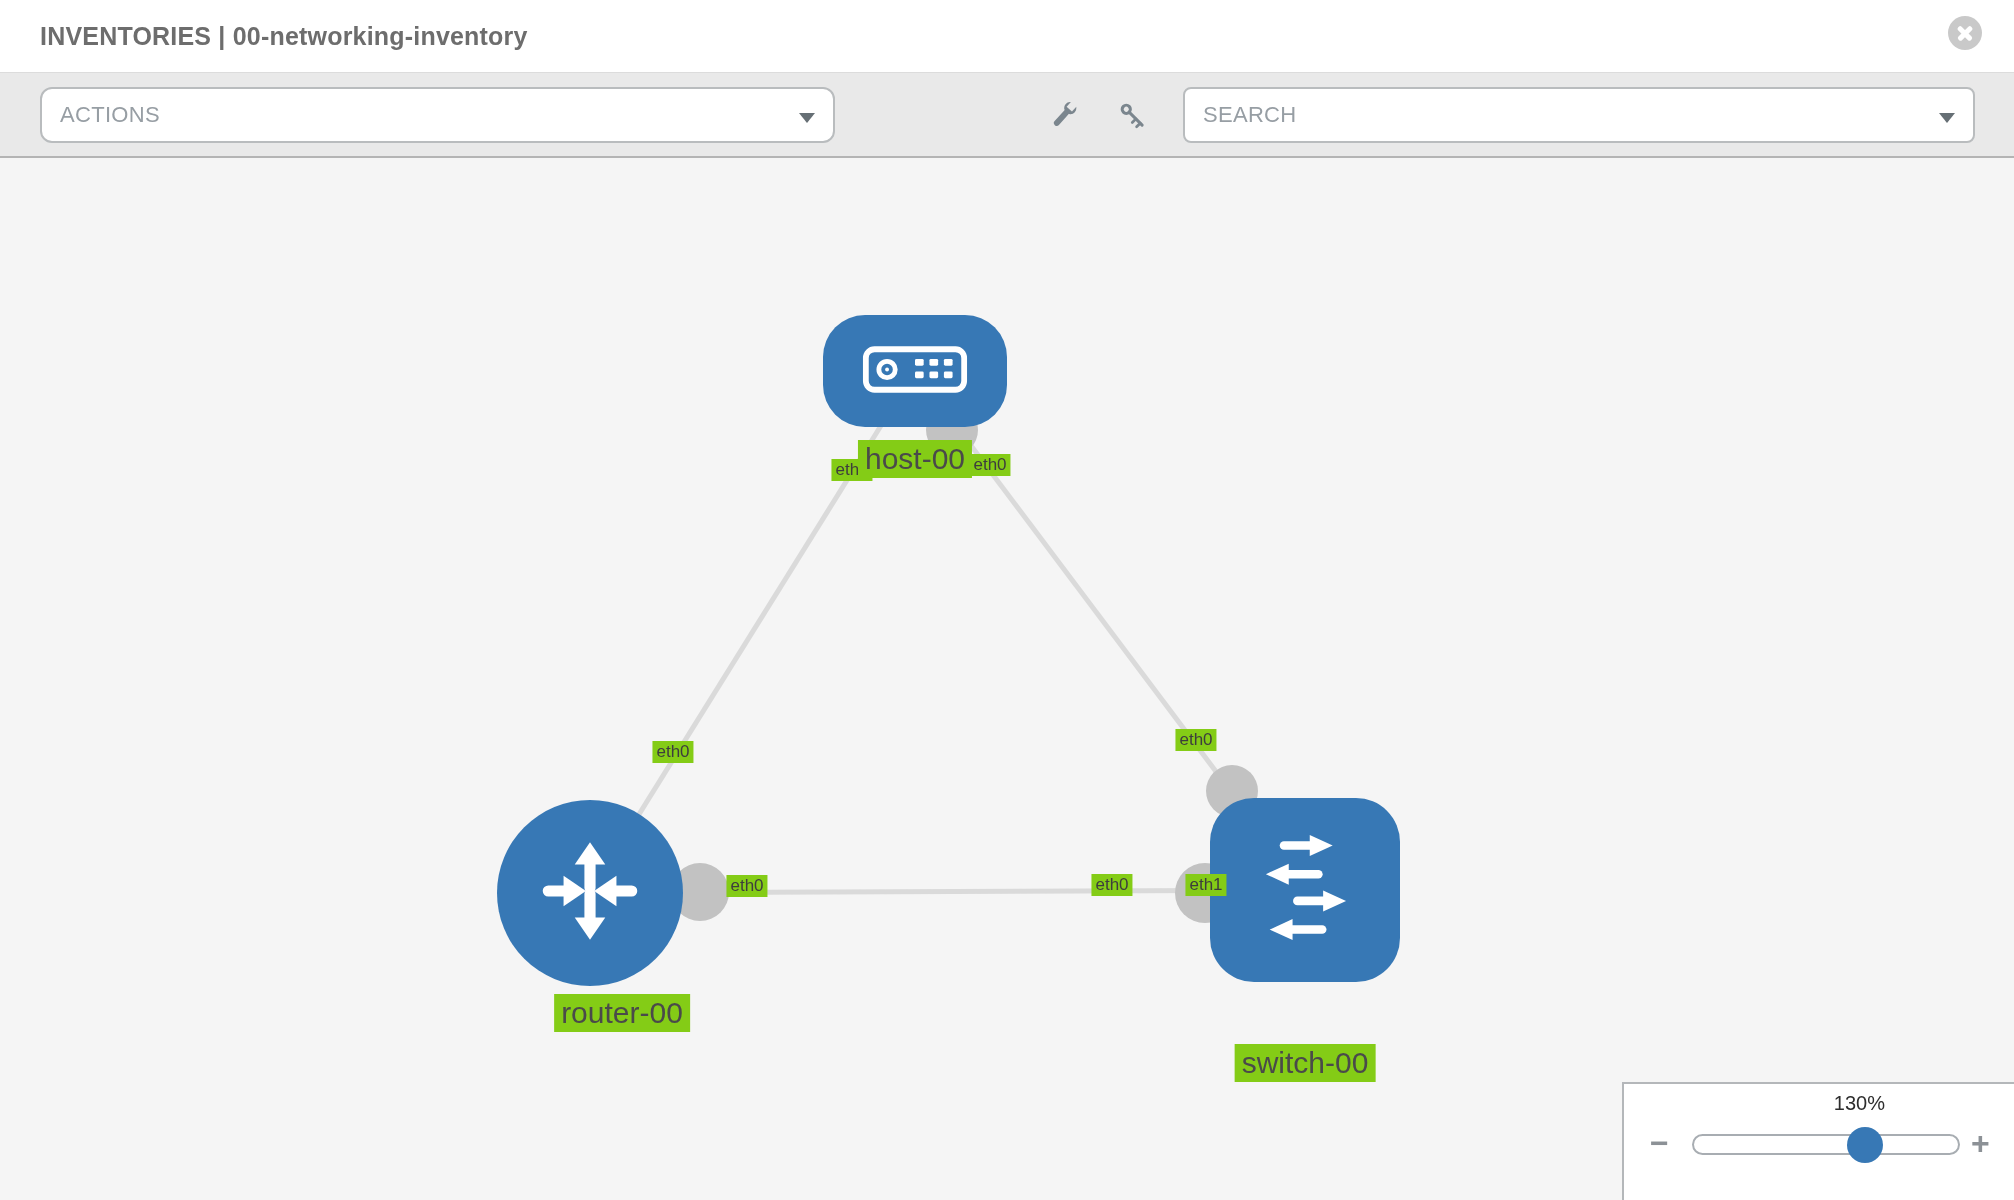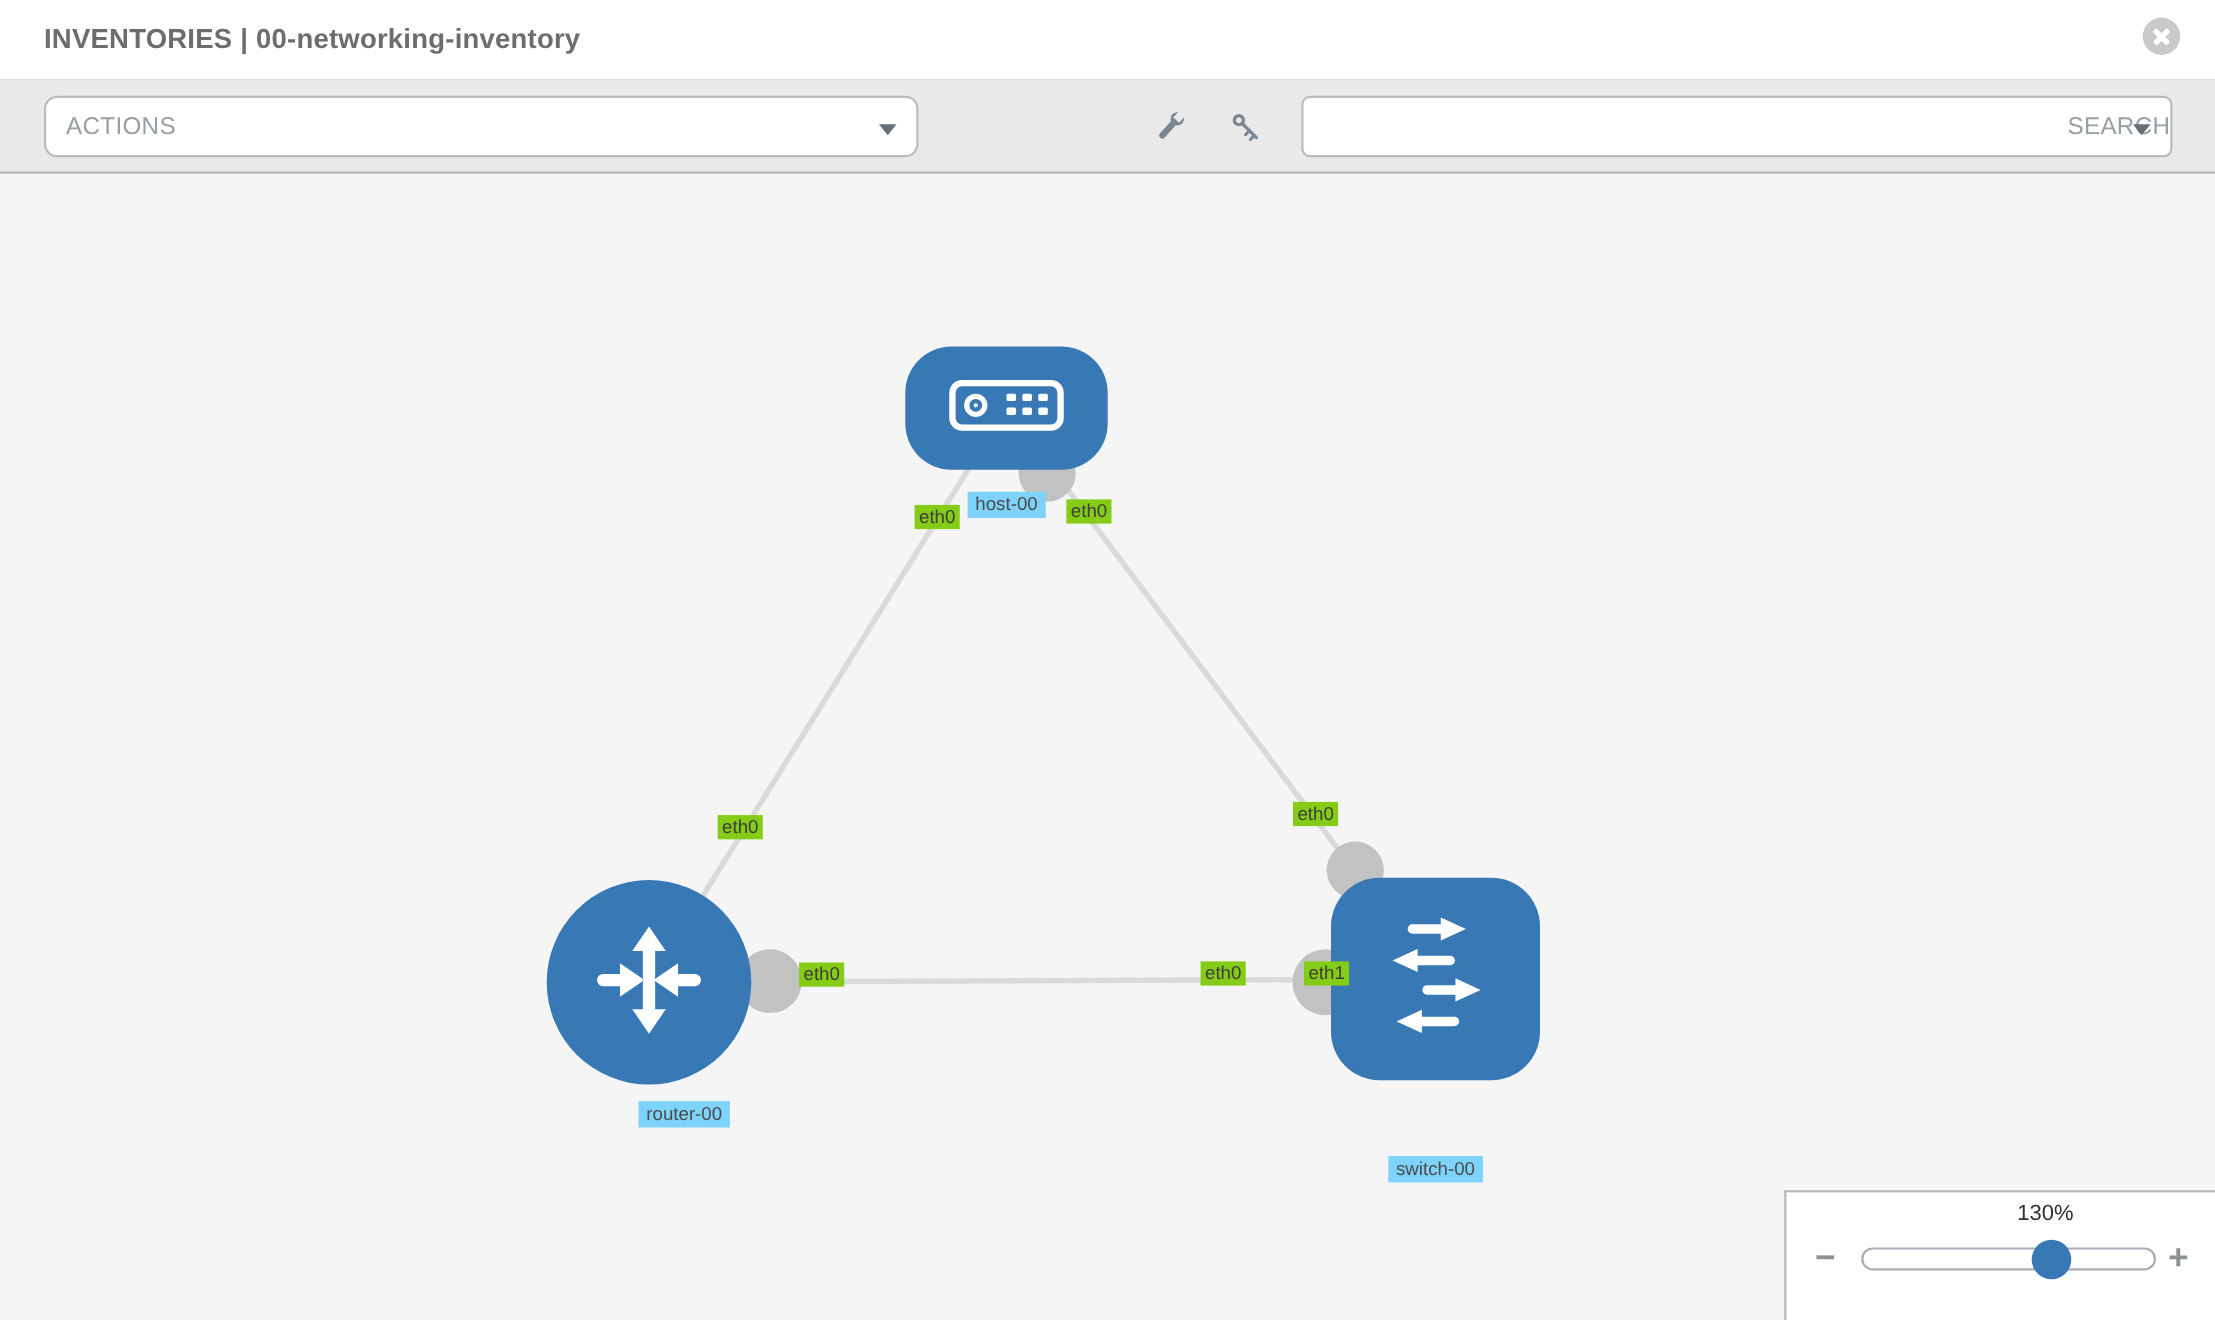--- a/index.html
+++ b/index.html
@@ -13,30 +13,30 @@
   #close-btn .bar{position:absolute;left:8px;top:15px;width:18px;height:4.5px;background:#fff;border-radius:2px;}
   #close-btn .bar.b1{transform:rotate(45deg);}
   #close-btn .bar.b2{transform:rotate(-45deg);}
 
   
   #toolbar{position:absolute;left:0;top:72px;width:2014px;height:86px;background:#e9e9e9;border-top:1px solid #dcdcdc;border-bottom:2px solid #b4b4b4;}
   .select{position:absolute;top:14px;height:56px;background:#fff;border:2px solid #b9bcbe;border-radius:8px;display:flex;align-items:center;cursor:pointer;}
   .select-text{margin-left:18px;font-size:22px;color:#979ea4;letter-spacing:.3px;}
   .caret{position:absolute;right:18px;top:24px;width:0;height:0;border-left:8px solid transparent;border-right:8px solid transparent;border-top:10px solid #666f75;}
   #actions-select{left:40px;width:795px;border-radius:12px;}
-  #search-select{left:1183px;width:792px;justify-content:flex-end;}
+  #search-select{left:1183px;width:792px;}
   .tool-icon{position:absolute;top:24px;width:36px;height:36px;cursor:pointer;}
   #wrench-btn{left:1046px;}
   #key-btn{left:1116px;}
 
   
   #canvas{position:absolute;left:0;top:158px;width:2014px;height:1042px;background:#f5f5f5;overflow:hidden;}
   #links-svg{position:absolute;left:0;top:0;}
   .node{position:absolute;background:#3778b5;display:flex;align-items:center;justify-content:center;cursor:pointer;}
-  .node-label{position:absolute;transform:translate(-50%,-50%);background:#7dd3fc;color:#4a4a4a;font-size:17px;padding:2px 7px;white-space:nowrap;}
+  .node-label{position:absolute;transform:translate(-50%,-50%);background:#84cc16;color:#4a4a4a;font-size:30px;padding:2px 7px;white-space:nowrap;}
   .edge-label{position:absolute;transform:translate(-50%,-50%);background:#84cc16;color:#3d3d3d;font-size:17px;padding:1px 4px;white-space:nowrap;}
 
   
   #zoom-panel{position:absolute;left:1622px;top:1082px;width:430px;height:160px;background:#fff;border:2px solid #b4b7ba;}
   #zoom-value{position:absolute;left:141px;top:8px;width:120px;text-align:right;font-size:20px;color:#2e2e2e;}
   #zoom-minus,#zoom-plus{position:absolute;top:44px;font-size:32px;font-weight:bold;color:#8c9196;cursor:pointer;line-height:30px;}
   #zoom-minus{left:26px;}
   #zoom-plus{left:347px;}
   #zoom-track{position:absolute;left:68px;top:50px;width:268px;height:21px;background:#fff;border:2px solid #a8adb2;border-radius:12px;cursor:pointer;}
   #zoom-handle{position:absolute;width:36px;height:36px;border-radius:50%;background:#3778b5;top:43px;cursor:grab;}

